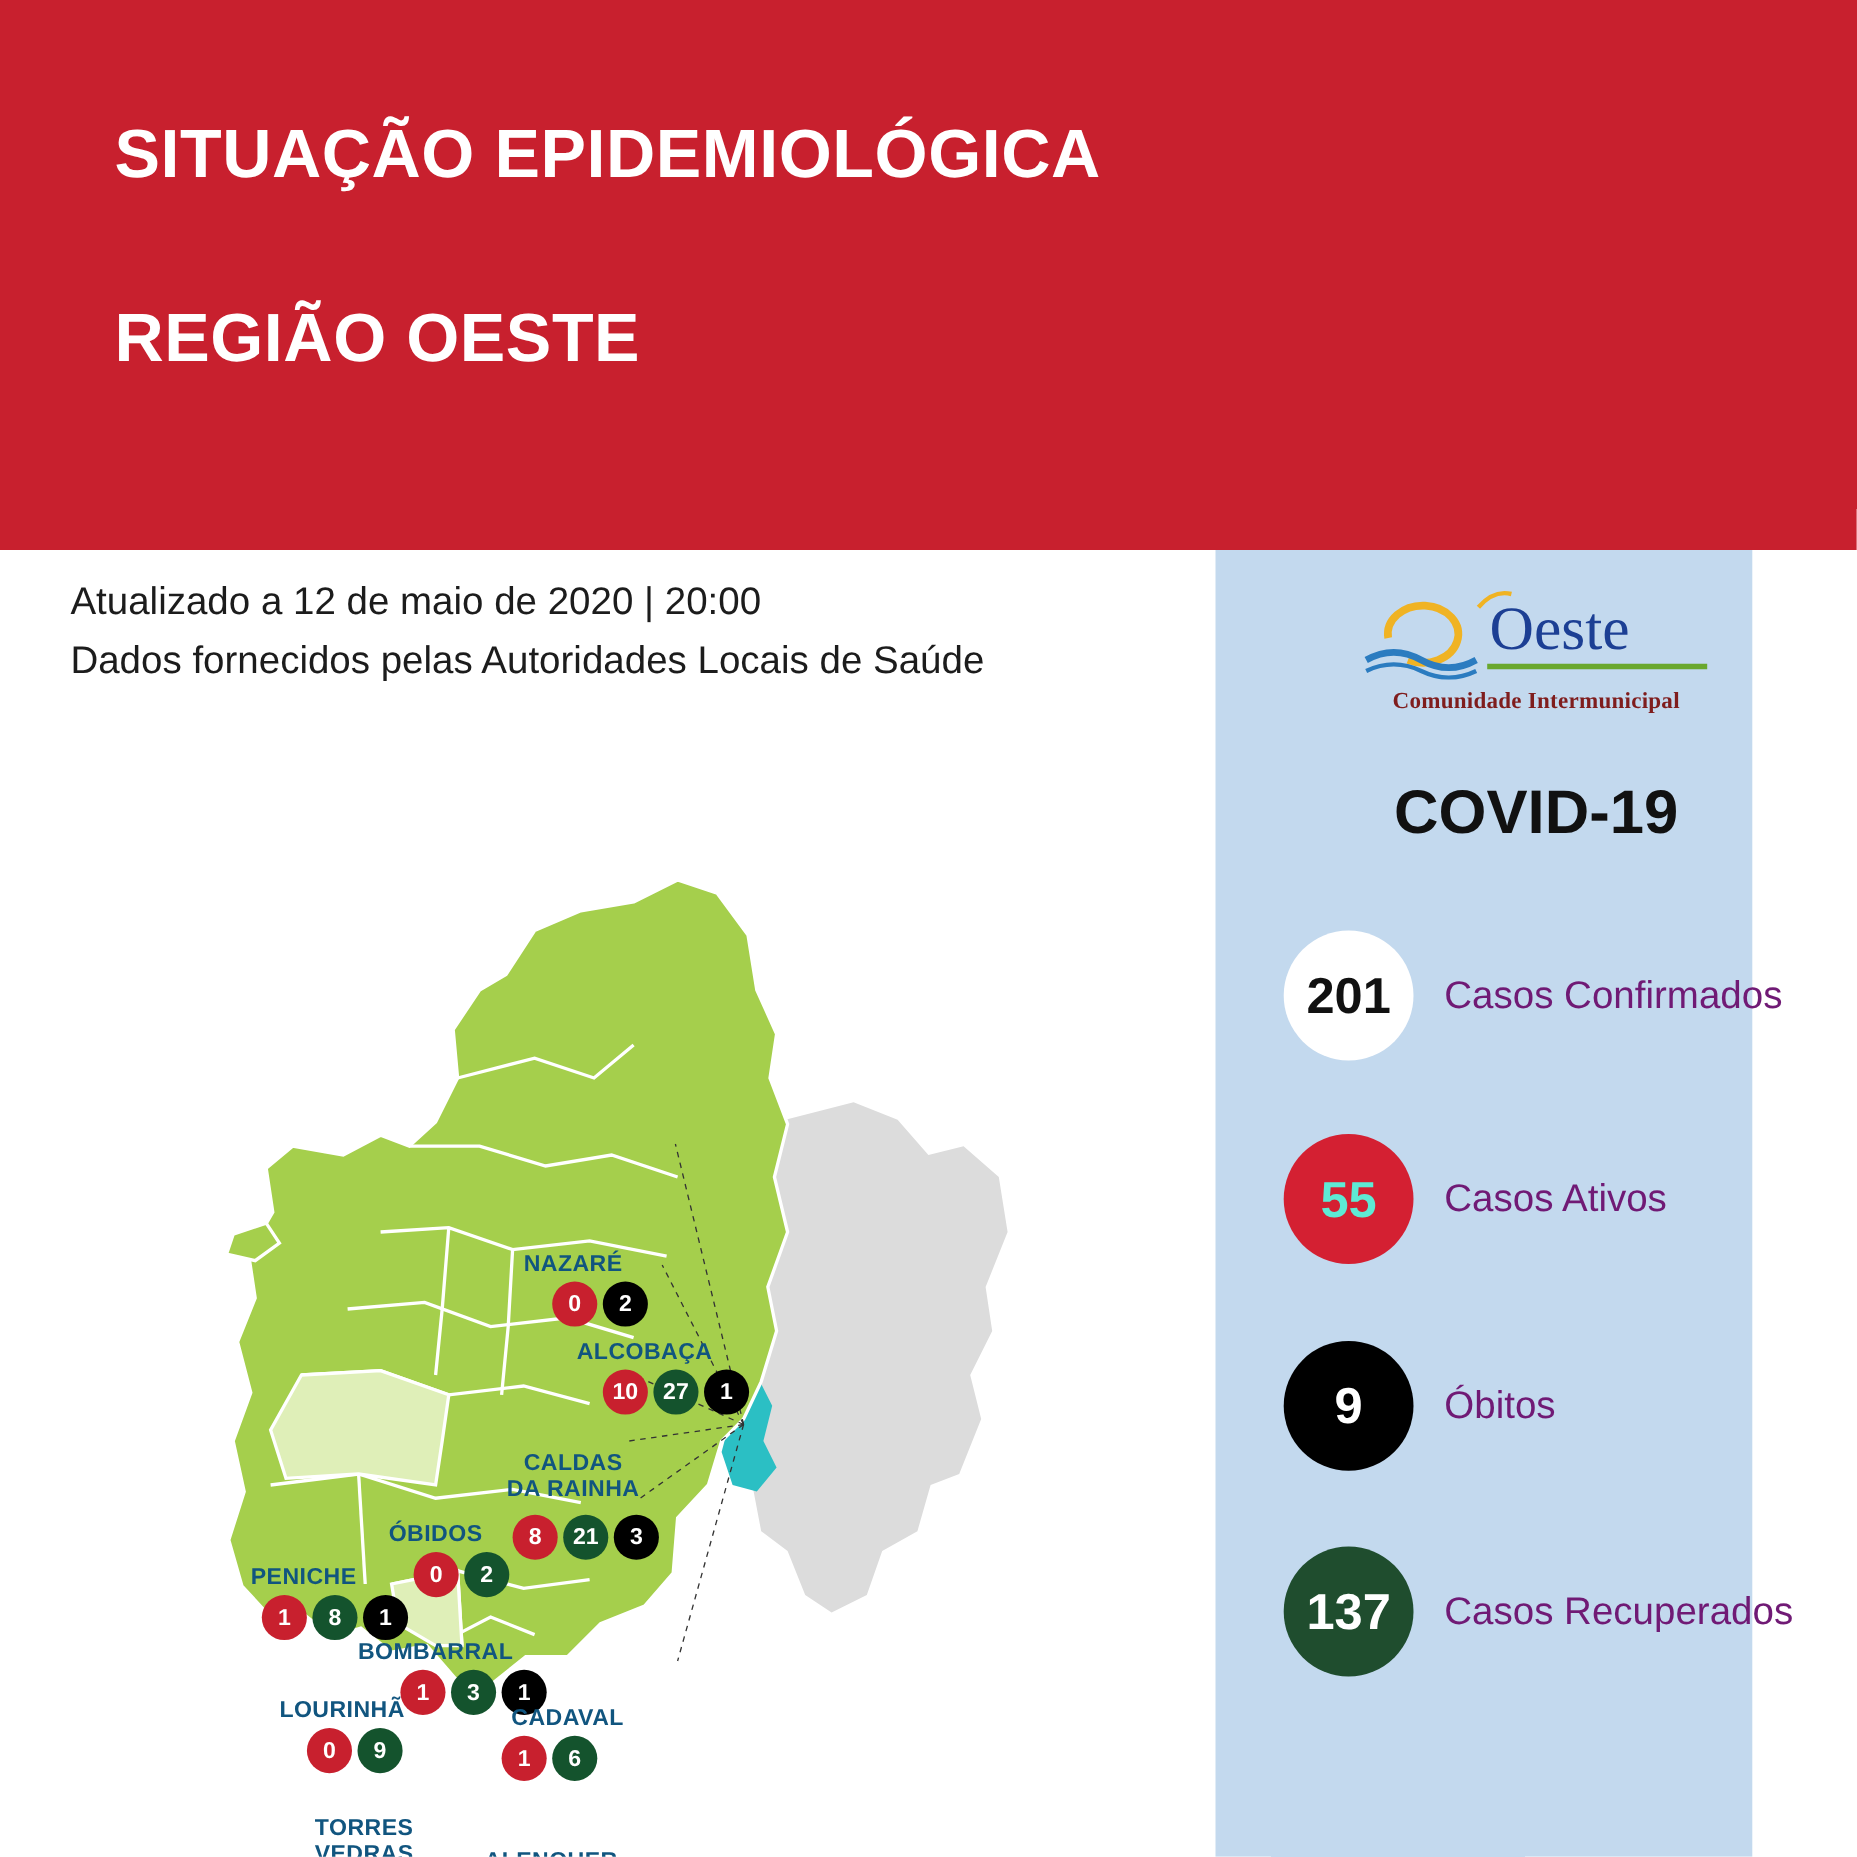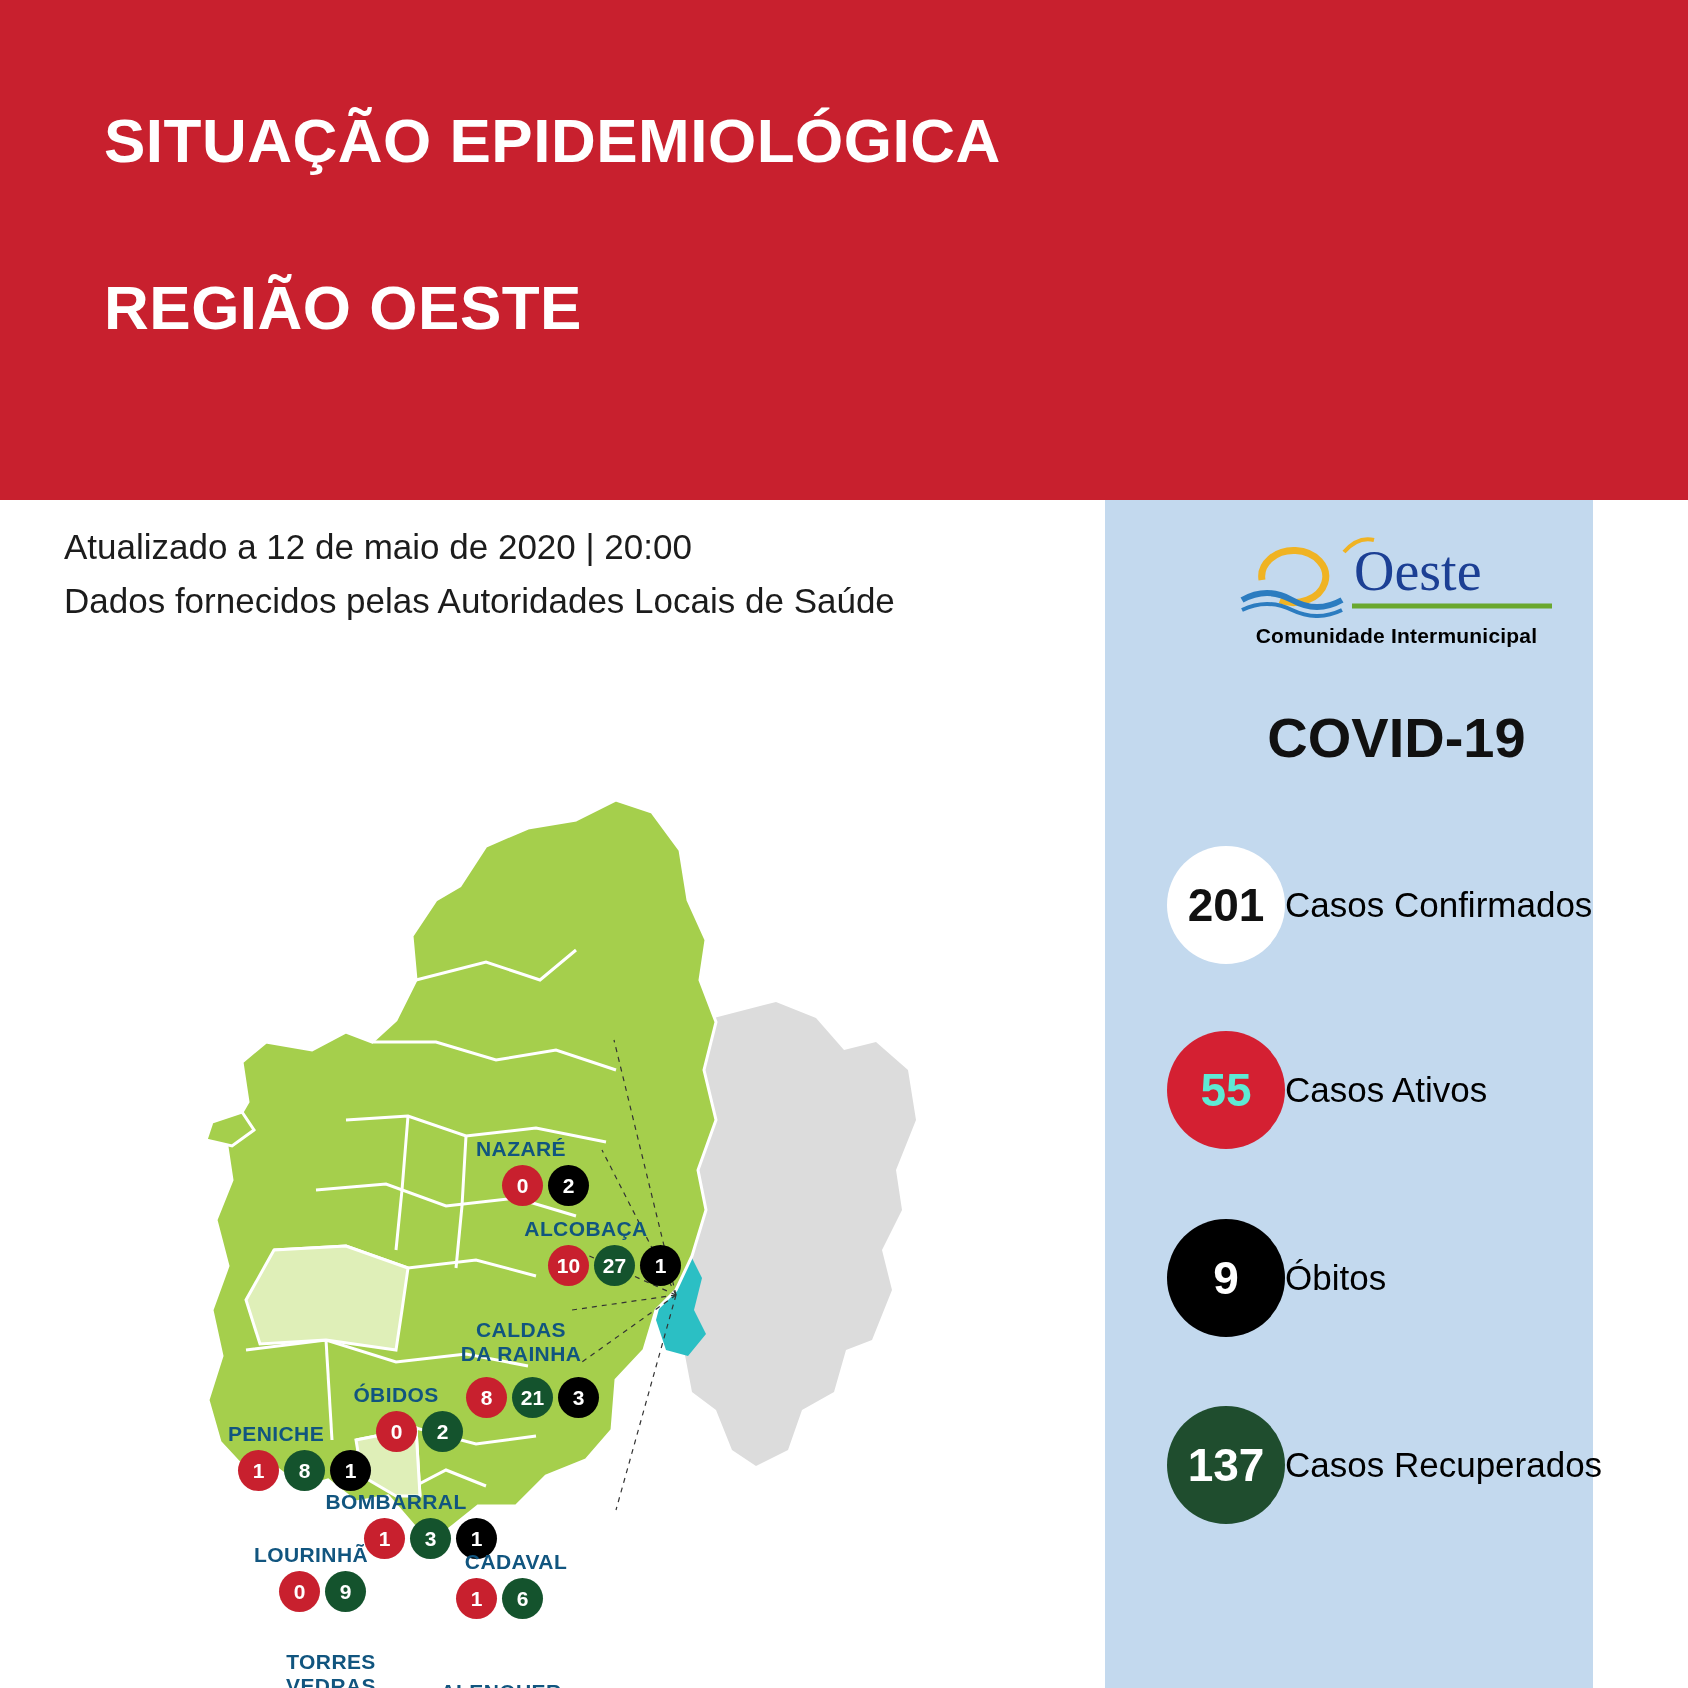--- a/index.html
+++ b/index.html
@@ -47,38 +47,39 @@
   .meta div{white-space:nowrap;}
   
   .right-panel{
     position:absolute;left:1105px;top:500px;width:488px;height:1188px;
     background:#c3d9ee;
   }
   .logo-wrap{
     position:absolute;left:0;top:28px;width:583px;text-align:center;
   }
   .logo-sub{
-    font-size:21px;font-weight:bold;color:#000000;letter-spacing:0.2px;
+    font-size:21px;font-weight:bold;color:#7f1d1d;letter-spacing:0.2px;
     margin-top:2px;
+    font-family:Liberation Serif, serif;
   }
   .covid-title{
     position:absolute;left:0;top:205px;width:583px;text-align:center;
     font-size:56px;font-weight:bold;color:#111111;
   }
   .stat-row{
     position:absolute;left:62px;width:520px;height:120px;
     display:flex;align-items:center;
   }
   .stat-bubble{
     width:118px;height:118px;border-radius:50%;
     display:flex;align-items:center;justify-content:center;
     font-size:46px;font-weight:bold;flex:0 0 auto;
   }
   .stat-label{
-    font-size:35px;color:#000000;white-space:nowrap;
+    margin-left:28px;font-size:35px;color:#701a75;white-space:nowrap;
   }
   
   .map-area{
     position:absolute;left:0;top:150px;width:1105px;height:1038px;
   }
   .map-svg{position:absolute;left:0;top:0;}
   .mlabel{
     position:absolute;
     color:#11557f;font-weight:bold;font-size:21px;
     letter-spacing:0.4px;line-height:1.12;

